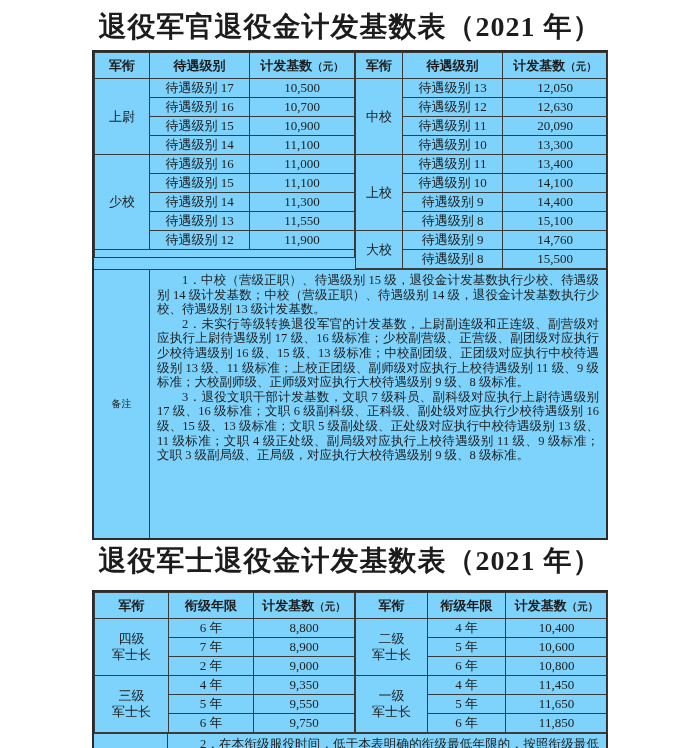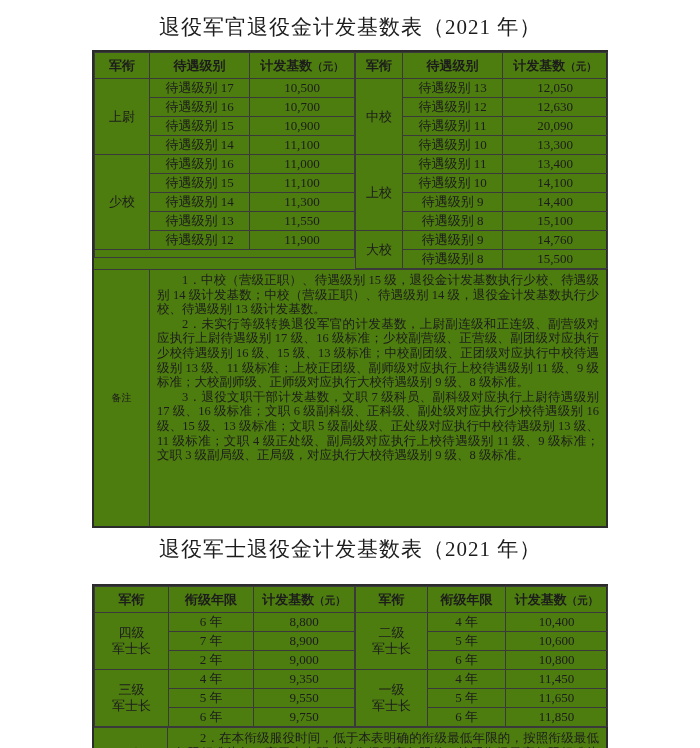--- a/index.html
+++ b/index.html
@@ -3,27 +3,27 @@
 <meta charset="utf-8">
 <style>
   html,body{margin:0;padding:0;}
   body{
     width:700px;height:748px;background:#ffffff;
     font-family:"Liberation Serif","DejaVu Serif",serif;
     color:#1c1c1c;overflow:hidden;
   }
   .page{width:700px;}
   .doc-title{
-    text-align:center;font-size:21px;font-weight:normal;
+    text-align:center;font-size:28px;font-weight:bold;
     letter-spacing:1px;margin:0 auto;line-height:28px;
   }
   .doc-title.first{margin-top:13px;margin-bottom:9px;}
-  .doc-title.second{margin-top:7px;margin-bottom:21px;}
+  .doc-title.second{margin-top:7px;margin-bottom:15px;}
   .table-outer{
-    width:512px;margin:0 auto;border:2px solid #2b2b2b;background:#4d7c0f;
+    width:512px;margin:0 auto;border:2px solid #2b2b2b;background:#7dd3fc;
   }
   .halves{display:flex;}
   table.half{border-collapse:collapse;table-layout:fixed;}
   table.half td{
     border:1px solid #3a3a3a;text-align:center;vertical-align:middle;
     font-size:13px;padding:0;overflow:hidden;
   }
   table.half tr.hdr td{font-weight:bold;height:25px;}
   .unit{font-size:10.5px;font-weight:bold;}
   
@@ -51,21 +51,21 @@
   .t2r col.c-base{width:102px;}
   td.rank-cell{white-space:pre-line;line-height:16px;}
   
   .remarks-row{display:flex;border-top:1px solid #3a3a3a;}
   .remark-label{
     width:55px;flex:0 0 55px;border-right:1px solid #3a3a3a;
     display:flex;align-items:center;justify-content:center;
     font-size:10px;
   }
   .t2rem .remark-label{width:73px;flex:0 0 73px;}
-  .remark-body{flex:1;padding:3px 7px 4px 7px;}
+  .remark-body{flex:1;padding:3px 7px 16px 7px;}
   .remark-body p{
     margin:0;font-size:12.5px;line-height:14.6px;
     text-align:justify;text-indent:2em;
     text-justify:inter-ideograph;
   }
   .rem1 .remark-body{min-height:249px;}
   .rem2 .remark-body{min-height:40px;}
 </style>
 </head>
 <body>

